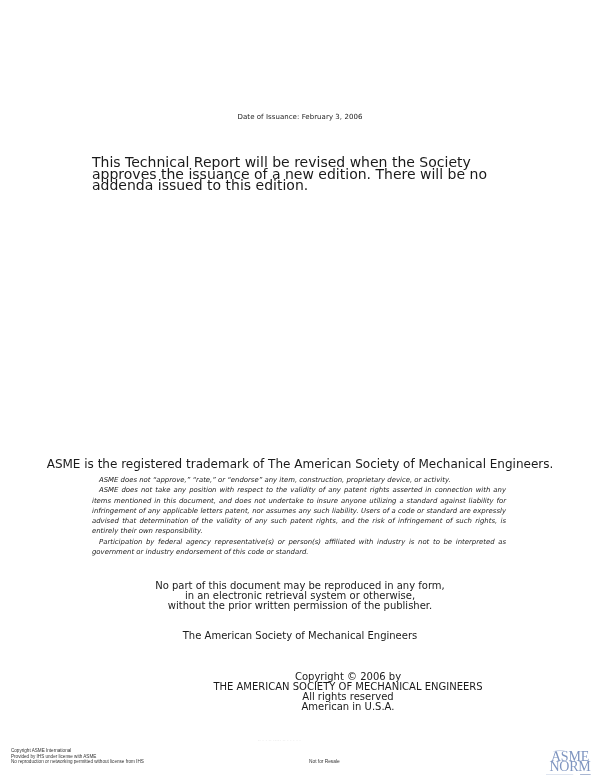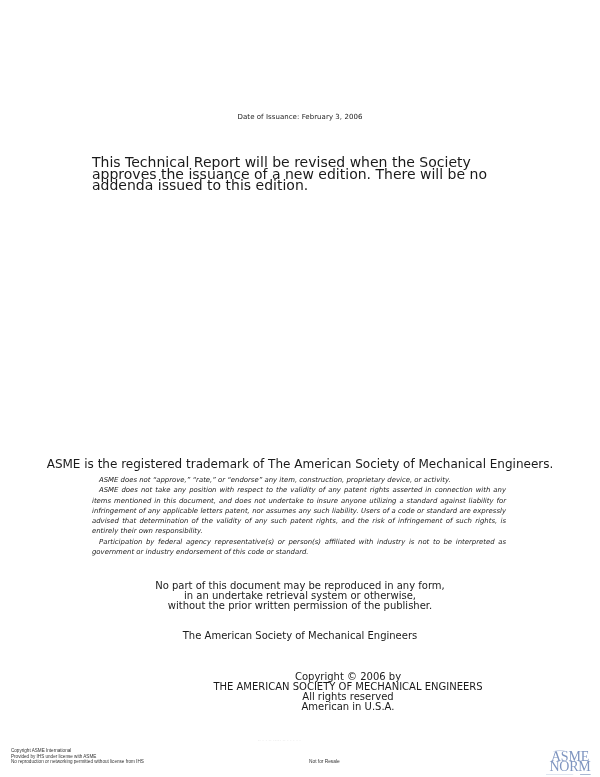--- a/index.html
+++ b/index.html
@@ -134,21 +134,21 @@
   <div class="trademark">ASME is the registered trademark of The American Society of Mechanical Engineers.</div>
 
   <div class="disclaimer">
     <p>ASME does not “approve,” “rate,” or “endorse” any item, construction, proprietary device, or activity.</p>
     <p>ASME does not take any position with respect to the validity of any patent rights asserted in connection with any items mentioned in this document, and does not undertake to insure anyone utilizing a standard against liability for infringement of any applicable letters patent, nor assumes any such liability. Users of a code or standard are expressly advised that determination of the validity of any such patent rights, and the risk of infringement of such rights, is entirely their own responsibility.</p>
     <p>Participation by federal agency representative(s) or person(s) affiliated with industry is not to be interpreted as government or industry endorsement of this code or standard.</p>
   </div>
 
   <div class="centerblock reproduction">
     <div>No part of this document may be reproduced in any form,</div>
-    <div>in an undertake retrieval system or otherwise,</div>
+    <div>in an electronic retrieval system or otherwise,</div>
     <div>without the prior written permission of the publisher.</div>
   </div>
 
   <div class="centerblock address">
     <div>The American Society of Mechanical Engineers</div>
   </div>
 
   <div class="centerblock copyright">
     <div>Copyright © 2006 by</div>
     <div>THE AMERICAN SOCIETY OF MECHANICAL ENGINEERS</div>

